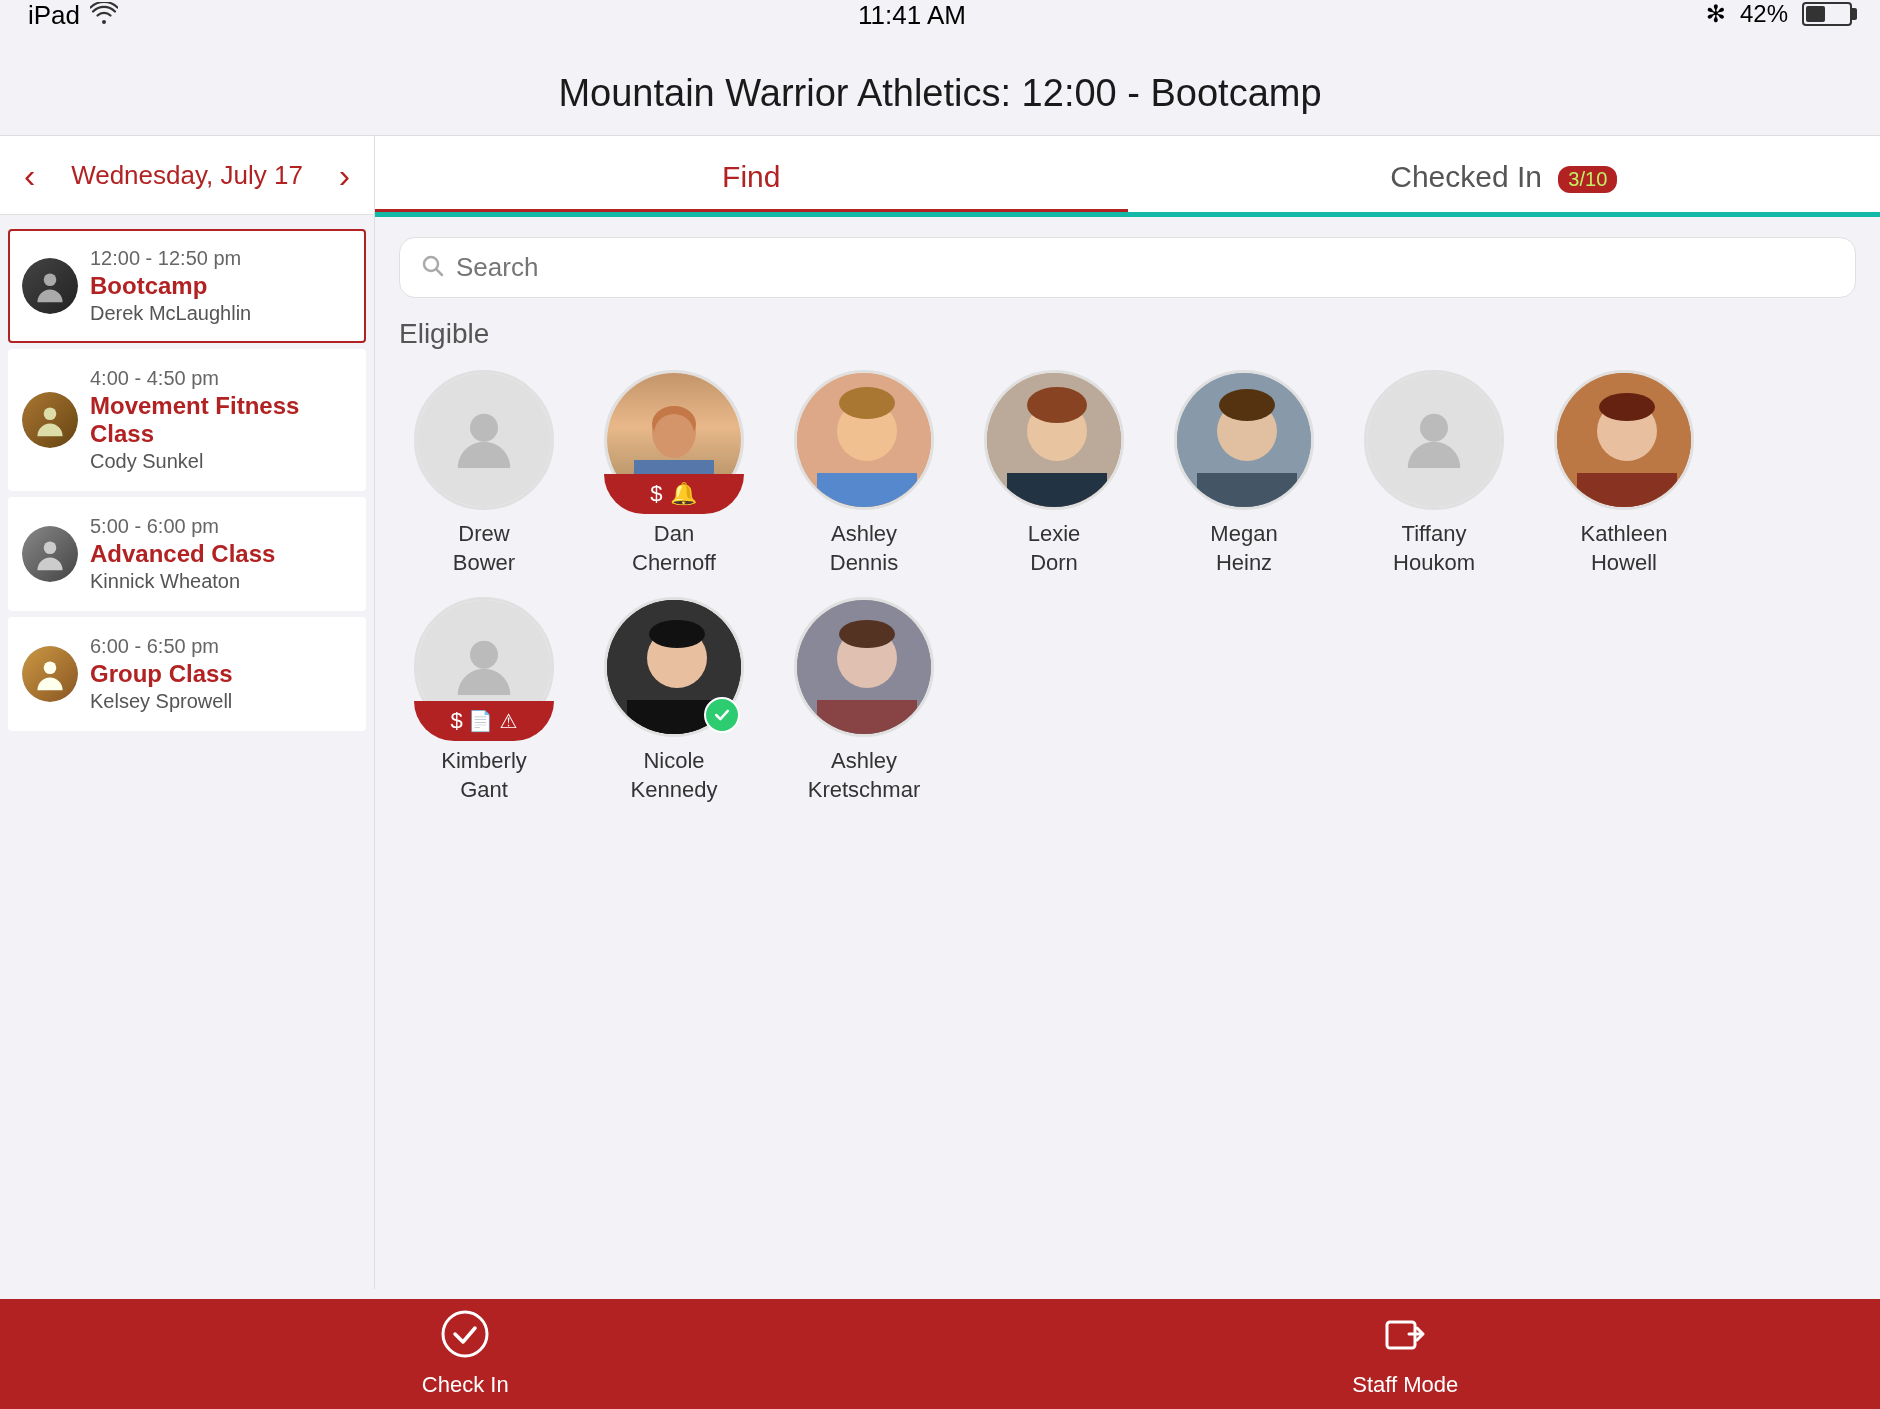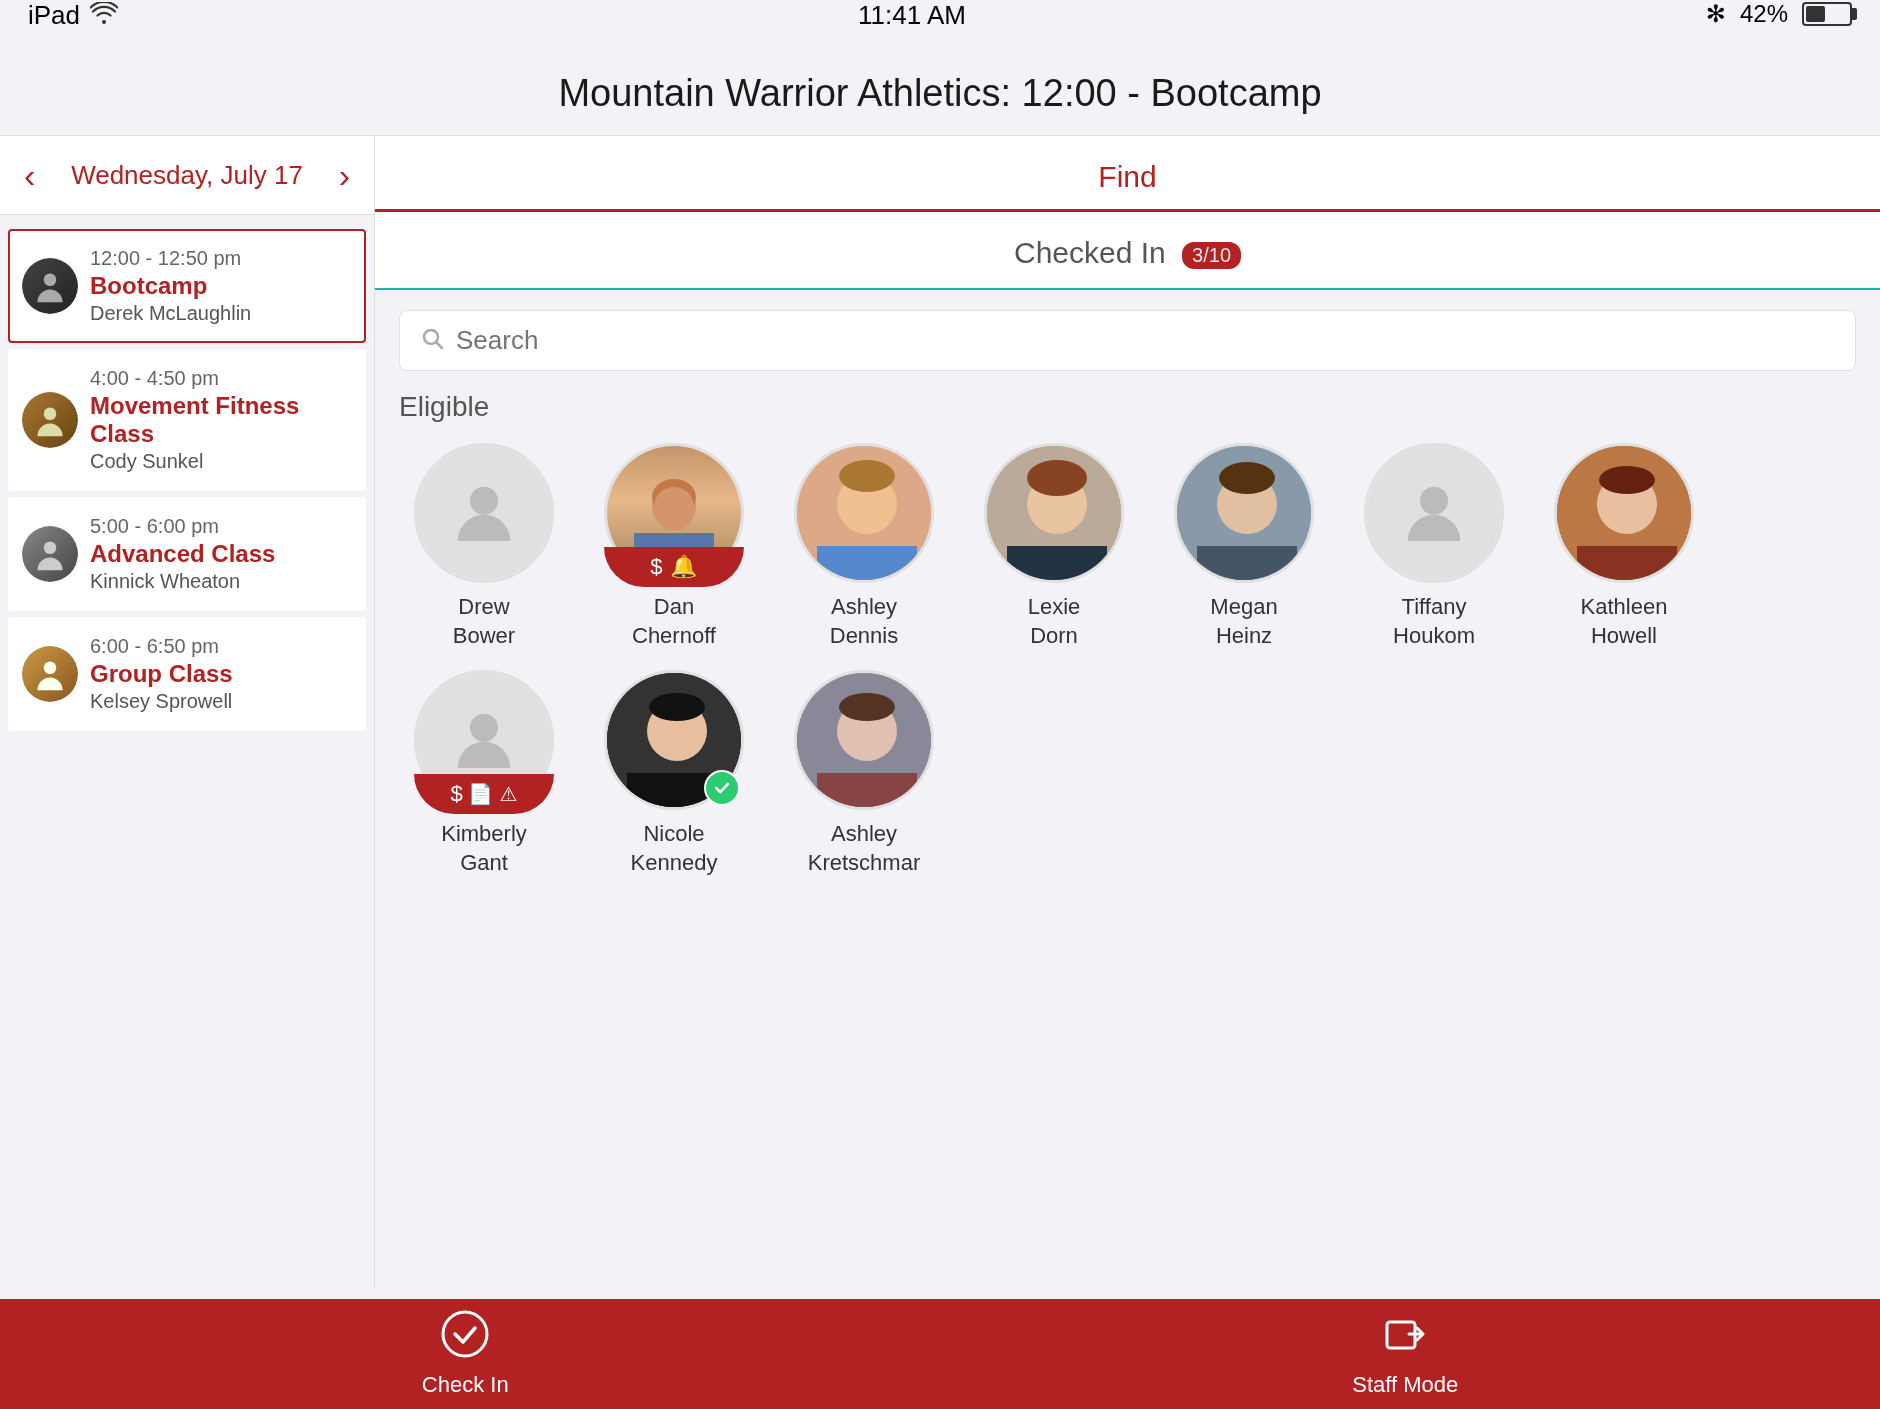--- a/index.html
+++ b/index.html
@@ -133,22 +133,21 @@
       flex: 1;
       display: flex;
       flex-direction: column;
       background: #f2f2f7;
     }
 
     
     .tabs {
       display: flex;
       background: #fff;
-      border-bottom: 2px solid #14b8a6;
-      flex-direction: column;
+      border-bottom: 5px solid #14b8a6;
     }
     .tab {
       flex: 1;
       text-align: center;
       padding: 24px 0 18px;
       font-size: 30px;
       cursor: pointer;
       position: relative;
       color: #555;
     }
@@ -158,38 +157,38 @@
     .tab.active::after {
       content: '';
       position: absolute;
       bottom: 0; left: 0; right: 0;
       height: 3px;
       background: #b22222;
     }
     .tab-badge {
       display: inline-block;
       background: #b22222;
-      color: #e5e5e5;
+      color: #bef264;
       border-radius: 12px;
       font-size: 20px;
       padding: 2px 10px;
       margin-left: 8px;
       vertical-align: middle;
     }
 
     
     .search-bar-wrap {
       padding: 20px 24px;
       background: #f2f2f7;
     }
     .search-bar {
       display: flex;
       align-items: center;
       background: #fff;
-      border-radius: 8px;
+      border-radius: 16px;
       padding: 14px 20px;
       border: 1px solid #e0e0e0;
     }
     .search-icon { font-size: 24px; color: #aaa; margin-right: 12px; }
     .search-input {
       border: none;
       outline: none;
       font-size: 26px;
       color: #333;
       flex: 1;

